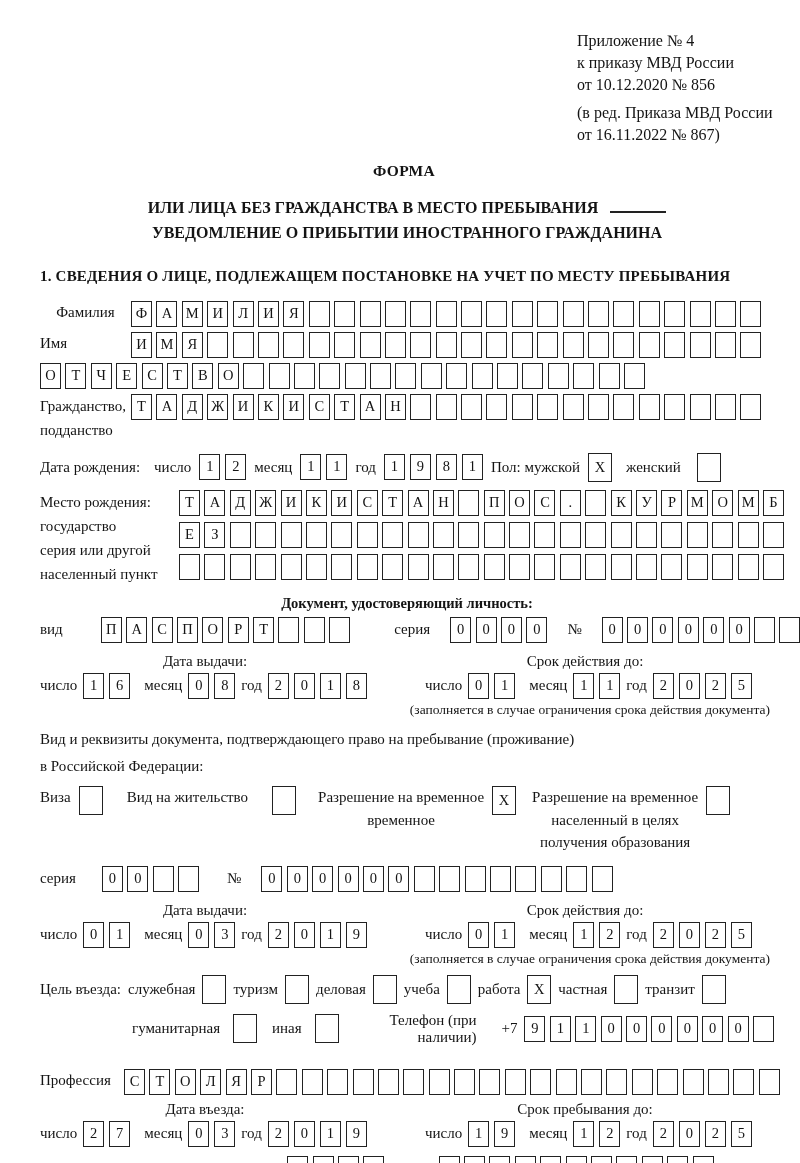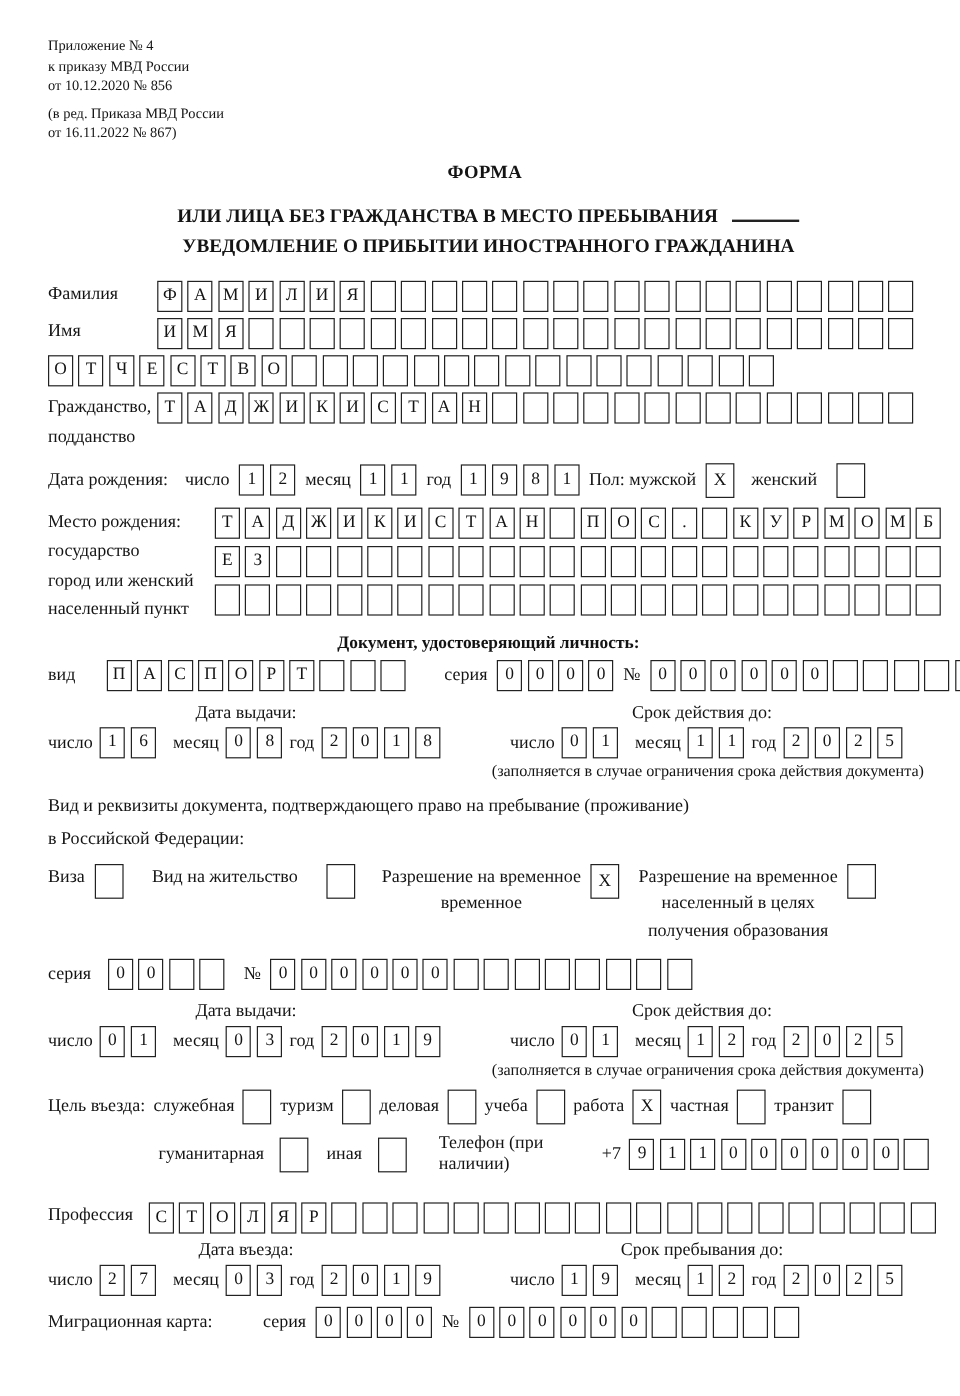--- a/index.html
+++ b/index.html
@@ -1,20 +1,20 @@
 <!DOCTYPE html>
 <html><head>
 <meta charset="utf-8">
 <style>
   html,body{margin:0;padding:0;background:#fff;}
   body{width:800px;height:1163px;overflow:hidden;color:#141414;
        font-family:"Liberation Serif","DejaVu Serif",serif;}
   .page{padding:30px 26px 0 40px;}
   
-  .hdr{font-size:12px;line-height:1.38;}
+  .hdr{margin-left:537px;font-size:16px;line-height:1.38;}
   .hdr .sub{margin-top:6px;}
   .forma{text-align:center;font-weight:bold;font-size:15.5px;margin:16px 6px 0 0;letter-spacing:.3px;}
   .title{text-align:center;font-weight:bold;font-size:16px;margin-top:16px;line-height:1.55;}
   .blankline{display:inline-block;width:56px;border-bottom:2px solid #222;height:13px;margin-left:12px;}
   .sec{font-weight:bold;font-size:15px;margin-top:22px;letter-spacing:.2px;}
   
   .row{display:flex;align-items:flex-start;margin-top:5px;}
   .lbl{font-size:15px;flex:0 0 auto;line-height:1.5;}
   .lblstack{font-size:15px;line-height:1.62;flex:0 0 auto;}
   .bxcol{display:flex;flex-direction:column;gap:6px;}
@@ -26,21 +26,21 @@
   .dates{display:flex;margin-top:10px;}
   .half-l{flex:0 0 385px;}
   .half-r{flex:1;}
   .dhead{text-align:center;font-size:15px;width:330px;}
   .half-r .dhead{width:300px;margin-left:10px;}
   .dline{display:flex;align-items:center;gap:6px;margin-top:3px;font-size:15px;}
   .dline .bxrow{gap:5px;}
   .note{font-size:13.5px;text-align:right;margin-top:3px;margin-right:4px;}
   
   .center-b{font-weight:bold;font-size:14.5px;text-align:center;margin-top:8px;}
-  .inline-gap{display:flex;align-items:center;gap:8px;margin-top:5px;font-size:15px;}
+  .inline-gap{display:flex;align-items:center;gap:20px;margin-top:5px;font-size:15px;}
   
   .stayline{font-size:15px;margin-top:10px;line-height:1.55;}
   .cbrow{display:flex;align-items:flex-start;gap:10px;margin-top:8px;font-size:15px;}
   .cbitem{display:flex;align-items:flex-start;gap:8px;}
   .cbl{line-height:1.5;}
   .cbl.c{text-align:center;}
   .purline{display:flex;align-items:center;gap:7px;margin-top:8px;font-size:15px;flex-wrap:nowrap;}
 </style>
 </head>
 <body>
@@ -56,23 +56,24 @@
   </div>
   <div class="forma">ФОРМА</div>
 
   <div class="title">
     <div>
       <span>ИЛИ ЛИЦА БЕЗ ГРАЖДАНСТВА В МЕСТО ПРЕБЫВАНИЯ</span><span class="blankline"></span>
     </div>
     <div>УВЕДОМЛЕНИЕ О ПРИБЫТИИ ИНОСТРАННОГО ГРАЖДАНИНА</div>
   </div>
 
+  <div class="sec">1. СВЕДЕНИЯ О ЛИЦЕ, ПОДЛЕЖАЩЕМ ПОСТАНОВКЕ НА УЧЕТ ПО МЕСТУ ПРЕБЫВАНИЯ</div>
 
   <div class="row" style="margin-top:16px;">
-    <span class="lbl" style="width:91px;">Фамилия</span>
+    <span class="lbl" style="width:91px;text-align:center;">Фамилия</span>
     <span class="bxrow">
         <span class="bx">Ф</span>
         <span class="bx">А</span>
         <span class="bx">М</span>
         <span class="bx">И</span>
         <span class="bx">Л</span>
         <span class="bx">И</span>
         <span class="bx">Я</span>
         <span class="bx"></span>
         <span class="bx"></span>
@@ -215,21 +216,21 @@
     <span style="margin-left:6px;">женский</span>
     <span class="bxrow cb" style="margin-left:8px;">
         <span class="bx"></span>
       </span>
   </div>
 
   <div class="row" style="margin-top:8px;">
     <div class="lblstack" style="width:139px;">
       <div>Место рождения:</div>
       <div>государство</div>
-      <div>город или женский</div>
+      <div>серия или другой</div>
       <div>населенный пункт</div>
     </div>
     <div class="bxcol">
       <span class="bxrow">
           <span class="bx">Т</span>
           <span class="bx">А</span>
           <span class="bx">Д</span>
           <span class="bx">Ж</span>
           <span class="bx">И</span>
           <span class="bx">К</span>
@@ -537,21 +538,21 @@
   </div>
   <div class="purline" style="margin-left:92px;">
     <span>гуманитарная</span>
     <span class="bxrow cb" style="margin-left:6px;">
         <span class="bx"></span>
       </span>
     <span style="margin-left:8px;">иная</span>
     <span class="bxrow cb" style="margin-left:6px;">
         <span class="bx"></span>
       </span>
-    <span style="margin-left:20px;">Телефон (при наличии)</span>
+    <span style="margin-left:20px;text-align:right;">Телефон (при наличии)</span>
     <span style="margin-left:18px;">+7</span>
     <span class="bxrow">
         <span class="bx">9</span>
         <span class="bx">1</span>
         <span class="bx">1</span>
         <span class="bx">0</span>
         <span class="bx">0</span>
         <span class="bx">0</span>
         <span class="bx">0</span>
         <span class="bx">0</span>

